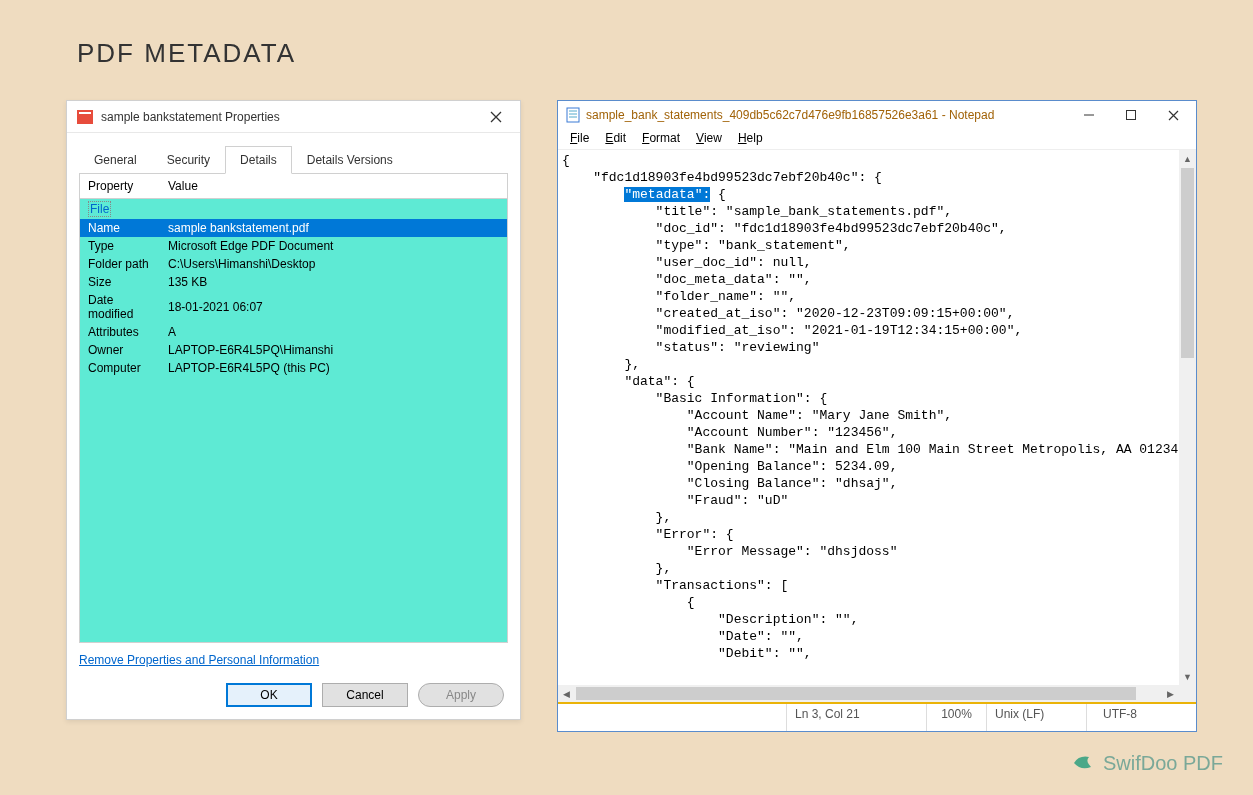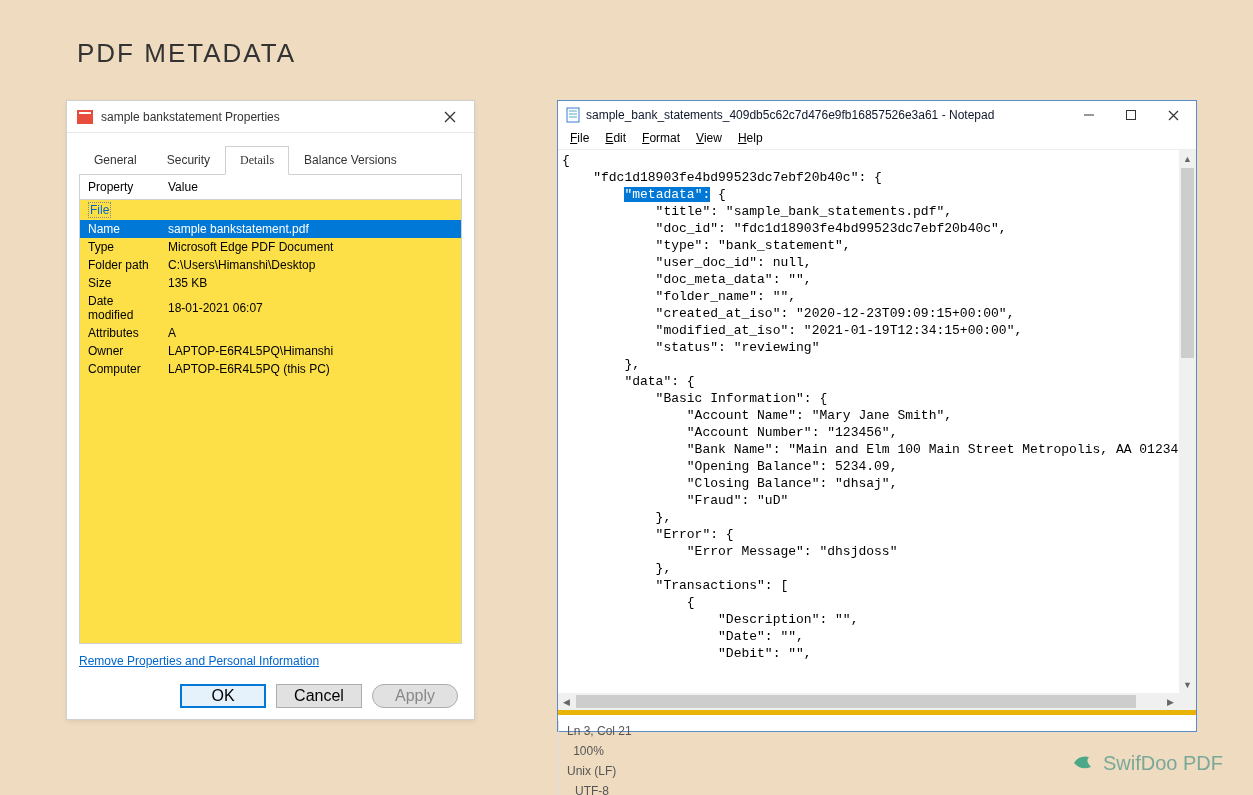--- a/index.html
+++ b/index.html
@@ -17,21 +17,21 @@
   left: 77px;
   font-size: 26px;
   letter-spacing: 2px;
   color: #333;
   font-weight: 400;
 }
 .properties-window {
   position: absolute;
   top: 100px;
   left: 66px;
-  width: 409px;
+  width: 455px;
   height: 620px;
   background: #fff;
   border: 1px solid #d0d0d0;
   box-shadow: 0 2px 5px rgba(0,0,0,0.08);
 }
 .titlebar {
   height: 32px;
   display: flex;
   align-items: center;
   padding: 0 6px 0 10px;
@@ -70,28 +70,27 @@
   border: 1px solid transparent;
   position: relative;
   top: 1px;
   text-align: right;
 }
 .tab.active {
   border: 1px solid #d0d0d0;
   border-bottom: 1px solid #fff;
   background: #fff;
   z-index: 2;
-  font-family: Liberation Serif, serif;
 }
 .details-body {
   margin: 0 12px 10px 12px;
   border: 1px solid #d0d0d0;
   height: 470px;
   overflow: hidden;
-  background: #fde047;
+  background: #5eead4;
 }
 .details-table { width: 100%; border-collapse: collapse; font-size: 12px; }
 .details-table th {
   text-align: left;
   padding: 5px 8px;
   font-weight: 400;
   border-bottom: 1px solid #d0d0d0;
   background: #fff;
 }
 .details-table th:first-child { width: 80px; }
@@ -115,21 +114,21 @@
 }
 .dialog-buttons {
   display: flex;
   justify-content: flex-end;
   gap: 10px;
   padding: 6px 16px 12px 16px;
 }
 .dlg-btn {
   width: 86px;
   height: 24px;
-  font-size: 16px;
+  font-size: 12px;
   border: 1px solid #adadad;
   background: #e1e1e1;
   cursor: pointer;
 }
 .dlg-btn.primary { border: 2px solid #0078d7; background: #e5f1fb; }
 .dlg-btn.disabled { color: #888; border-radius: 12px; }
 
 .notepad-window {
   position: absolute;
   top: 100px;
@@ -147,21 +146,21 @@
   align-items: center;
   padding: 0 2px 0 8px;
   background: #fff;
 }
 .np-icon {
   width: 14px; height: 16px;
   margin-right: 6px;
   position: relative;
 }
 .np-icon svg { width: 14px; height: 16px; }
-.np-title { font-size: 12px; color: #0f172a; flex: 1; }
+.np-title { font-size: 12px; color: #a16207; flex: 1; }
 .np-controls { display: flex; }
 .np-ctrl {
   width: 42px; height: 26px;
   display: flex; align-items: center; justify-content: center;
   cursor: pointer;
 }
 .np-menu {
   display: flex;
   height: 20px;
   padding: 0 4px;
@@ -202,26 +201,25 @@
 .np-hscroll::after {
   content:""; position:absolute; left:18px; top:2px; height:13px; width:560px;
   background:#cdcdcd;
 }
 .scroll-arrow {
   position:absolute; width:17px; height:17px;
   display:flex; align-items:center; justify-content:center;
   color:#666; font-size:9px;
 }
 .np-status {
-  height: 21px;
-  border-top: 5px solid #eab308;
+  height: 29px;
+  border-top: 2px solid #eab308;
   display: flex;
   font-size: 12px;
   color: #555;
-  flex-direction: column;
 }
 .np-status div { border-left: 1px solid #ddd; padding: 3px 8px; }
 .np-status div:first-child { border-left: none; flex: 1; }
 .np-status .zoom { width: 60px; text-align: center; }
 .np-status .le { width: 100px; }
 .np-status .enc { width: 110px; padding-left: 16px; }
 
 .logo-wrap {
   position: absolute;
   bottom: 20px; right: 30px;
@@ -243,21 +241,21 @@
     <div class="close-btn">
       <svg viewBox="0 0 12 12">
           <path d="M1 1 L11 11 M11 1 L1 11" stroke="#333" stroke-width="1.3" fill="none"></path>
         </svg>
     </div>
   </div>
   <div class="tabs" id="prop-tabs">
       <div class="tab">General</div>
       <div class="tab">Security</div>
       <div class="tab active">Details</div>
-      <div class="tab">Balance Versions</div>
+      <div class="tab">Details Versions</div>
     </div>
   <div class="details-body">
     <table class="details-table">
       <thead>
         <tr>
           <th>Property</th>
           <th>Value</th>
         </tr>
       </thead>
       <tbody id="prop-rows">

